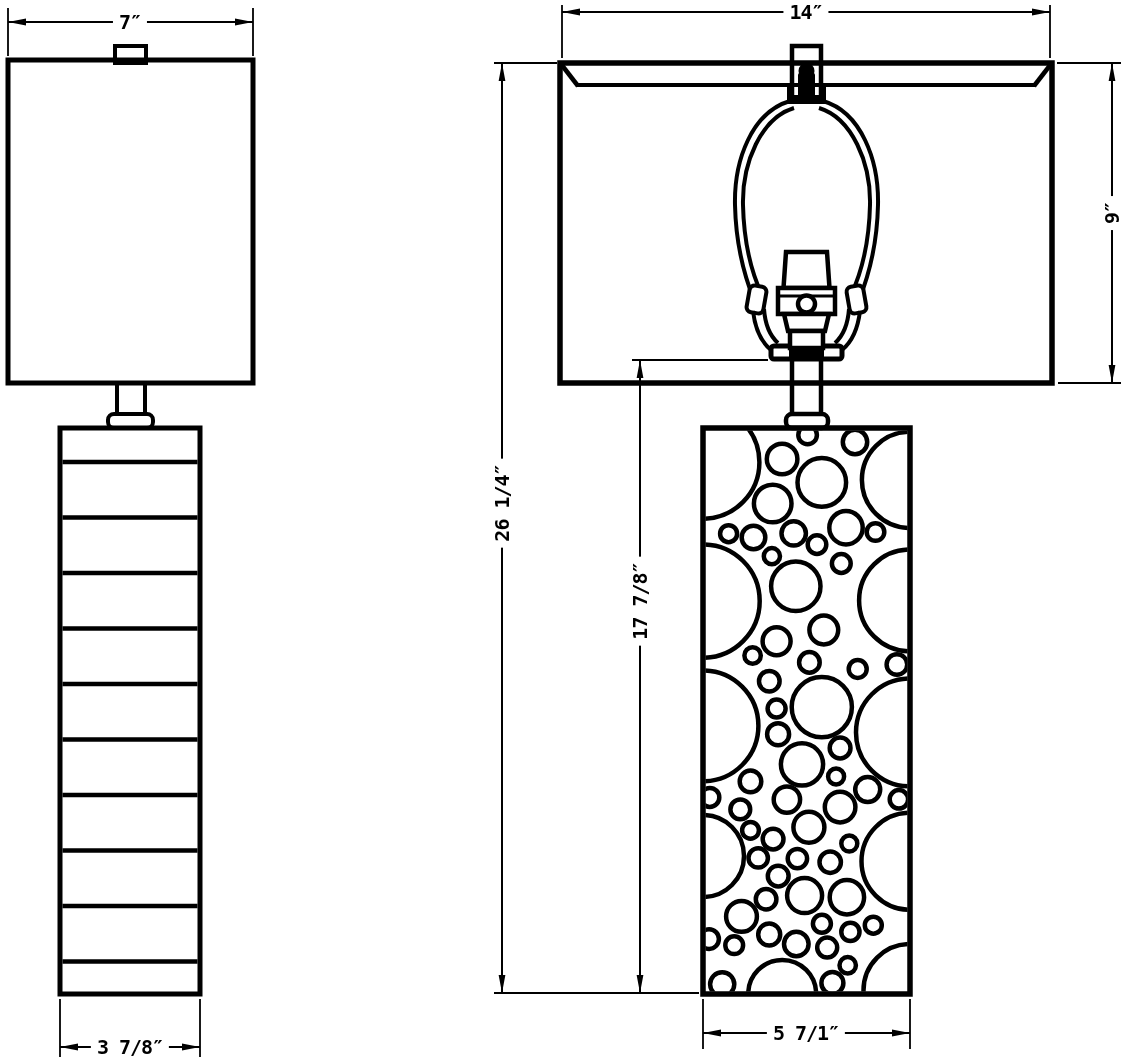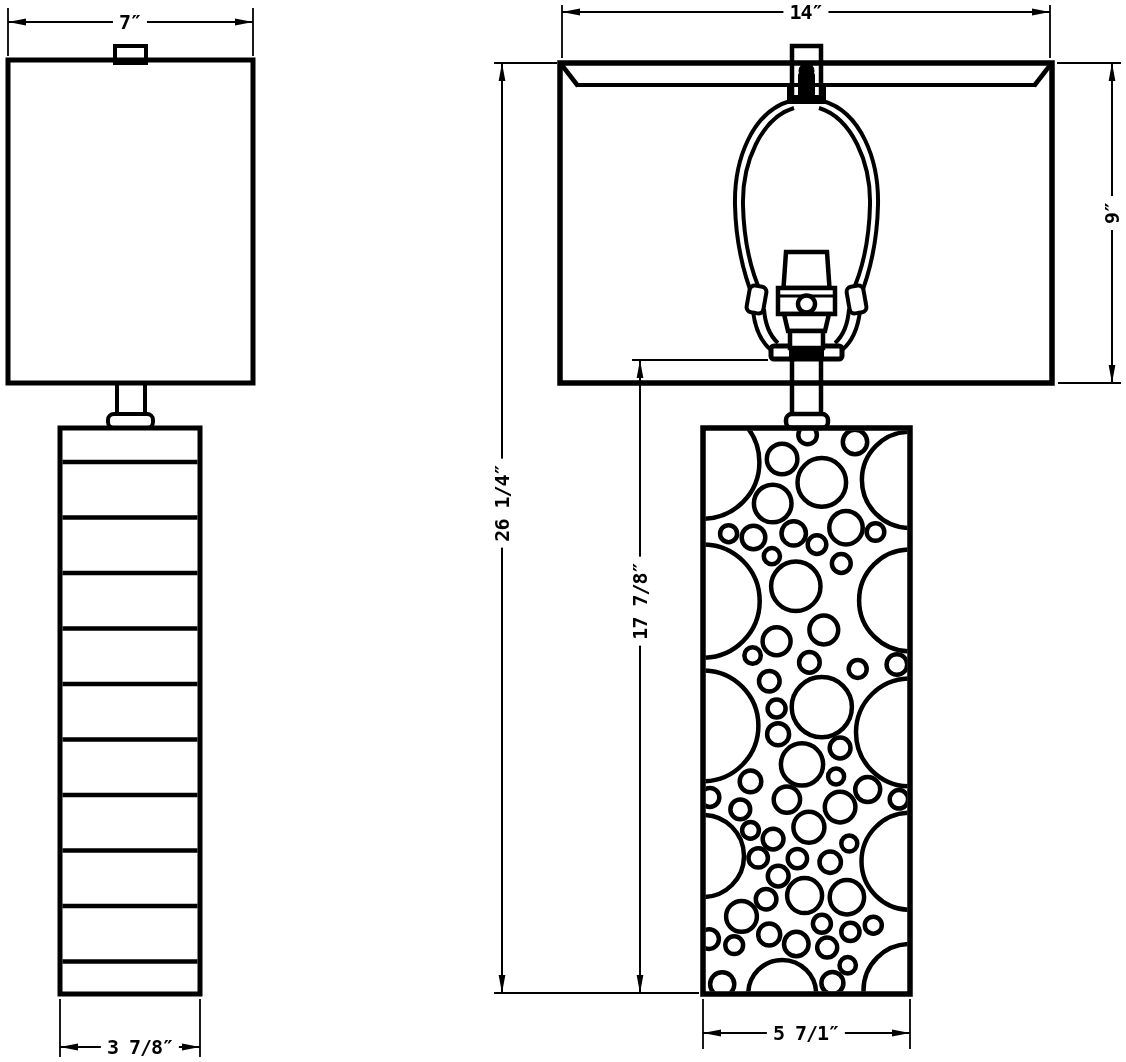--- a/index.html
+++ b/index.html
@@ -221,19 +221,19 @@
 
       <g stroke-width="1.8">
         <line x1="1057" y1="63" x2="1121" y2="63"></line>
         <line x1="1058" y1="383" x2="1121" y2="383"></line>
         <line x1="1112" y1="63" x2="1112" y2="383" stroke-width="2" marker-start="url(#arrS)" marker-end="url(#arrE)"></line>
       </g>
     </g>
   </svg>
 
   <div class="dim-label" style="left:130px;top:22px;">7″</div>
-  <div class="dim-label" style="left:140px;top:1047px;">3 7/8″</div>
+  <div class="dim-label" style="left:130px;top:1047px;">3 7/8″</div>
   <div class="dim-label" style="left:806px;top:12px;">14″</div>
   <div class="dim-label vert" style="left:502px;top:503px;">26 1/4″</div>
   <div class="dim-label vert" style="left:640px;top:601px;">17 7/8″</div>
   <div class="dim-label vert" style="left:1112px;top:213px;">9″</div>
   <div class="dim-label" style="left:806px;top:1033px;">5 7/1″</div>
 </div>
 
 </body></html>

